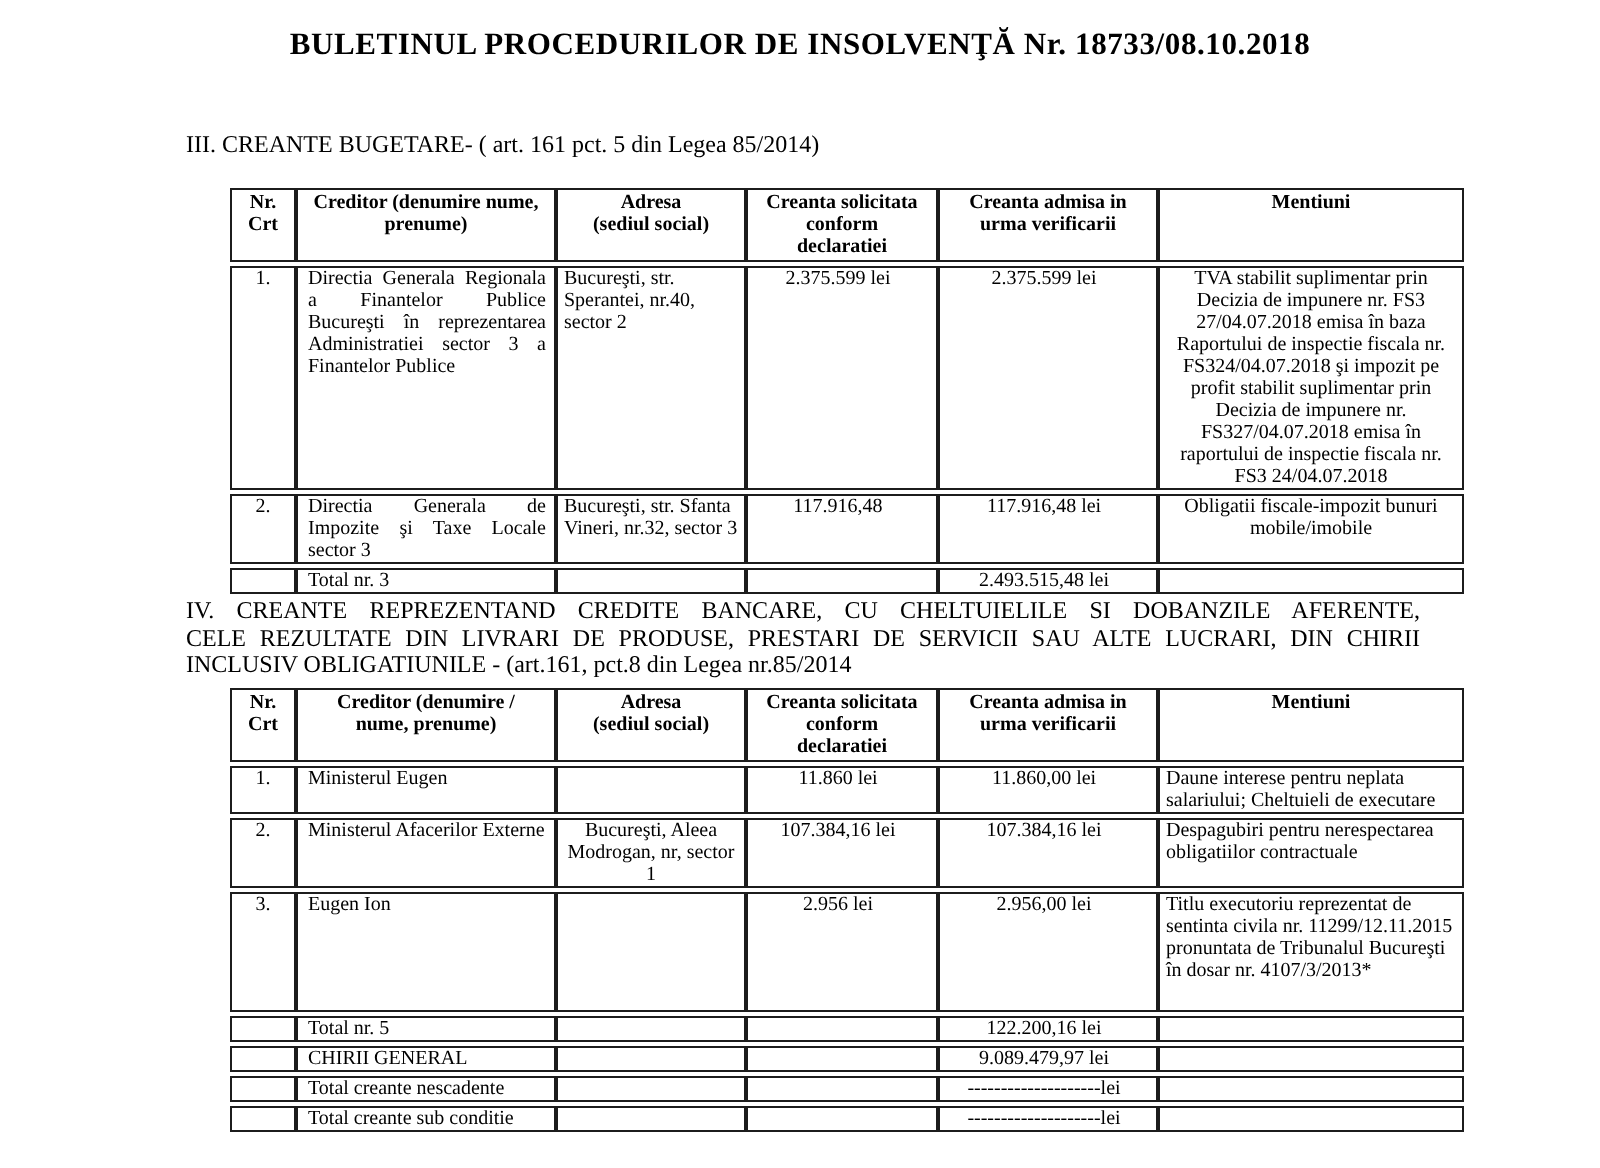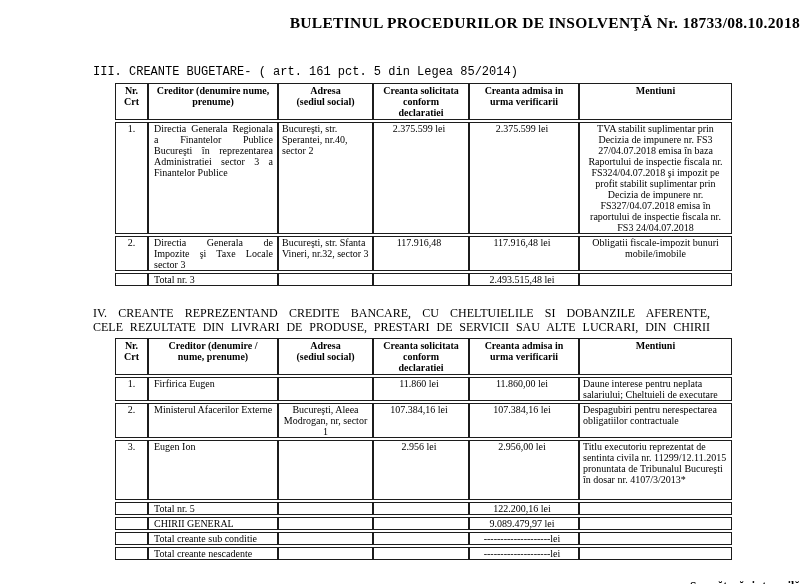--- a/index.html
+++ b/index.html
@@ -2,26 +2,26 @@
 <html><head>
 <meta charset="utf-8">
 <style>
   html,body { margin:0; padding:0; background:#ffffff; }
   .page {
     position:relative; width:800px; height:584px; overflow:hidden;
     background:#ffffff; color:#000;
     font-family:"Liberation Serif", "DejaVu Serif", serif;
   }
   .title {
-    margin-top:14px; text-align:right; font-weight:bold;
+    margin-top:14px; text-align:center; font-weight:bold;
     font-size:15.5px; letter-spacing:0.3px;
   }
   .section-heading { width:617px; margin-left:93px; font-size:12px; }
-  .s3 { margin-top:33px; margin-bottom:2px;font-family:Liberation Mono, monospace; }
-  .s4 { margin-top:19px; margin-bottom:1px; }
+  .s3 { margin-top:33px; margin-bottom:12px; }
+  .s4 { margin-top:0; margin-bottom:1px; }
   .hline { display:block; line-height:13.5px; }
   .hline.jl { text-align:justify; text-align-last:justify; }
   .hline.nl { text-align:left; }
 
   table.bpi {
     width:617px; margin-left:93px; margin-top:2px;
     border-collapse:separate; border-spacing:0 2px;
     table-layout:fixed; font-size:10px; line-height:11px;padding-left:22px;
   }
   table.bpi th, table.bpi td {
@@ -96,20 +96,21 @@
       <td></td>
       <td class="c-amount">2.493.515,48 lei</td>
       <td></td>
     </tr>
   </tbody>
     </table>
 
   <div class="section-heading s4">
     <span class="hline jl">IV. CREANTE REPREZENTAND CREDITE BANCARE, CU CHELTUIELILE SI DOBANZILE AFERENTE,</span>
     <span class="hline jl">CELE REZULTATE DIN LIVRARI DE PRODUSE, PRESTARI DE SERVICII SAU ALTE LUCRARI, DIN CHIRII</span>
+    <span class="hline nl">INCLUSIV OBLIGATIUNILE - (art.161, pct.8 din Legea nr.85/2014</span>
   </div>
 
   <table class="bpi">
     <colgroup>
       <col style="width:33px">
         <col style="width:130px">
         <col style="width:95px">
       <col style="width:96px">
         <col style="width:110px">
         <col style="width:153px">
@@ -124,21 +125,21 @@
 (sediul social)</th>
       <th>Creanta solicitata
 conform
 declaratiei</th>
       <th>Creanta admisa in
 urma verificarii</th>
       <th>Mentiuni</th>
     </tr>
     <tr>
       <td class="c-nr">1.</td>
-      <td class="c-creditor">Firfirica Eugen</td>
+      <td class="c-creditor">Ministerul Eugen</td>
       <td class="cent"></td>
       <td class="c-amount">11.860 lei</td>
       <td class="c-amount">11.860,00 lei</td>
       <td>Daune interese pentru neplata salariului; Cheltuieli de executare</td>
     </tr>
     <tr>
       <td class="c-nr">2.</td>
       <td class="c-creditor">Ministerul Afacerilor Externe</td>
       <td class="cent">Bucureşti, Aleea Modrogan, nr, sector 1</td>
       <td class="c-amount">107.384,16 lei</td>
@@ -164,29 +165,29 @@
     <tr>
       <td></td>
       <td class="c-creditor">CHIRII GENERAL</td>
       <td></td>
       <td></td>
       <td class="c-amount">9.089.479,97 lei</td>
       <td></td>
     </tr>
     <tr>
       <td></td>
-      <td class="c-creditor">Total creante sub conditie</td>
+      <td class="c-creditor">Total creante nescadente</td>
       <td></td>
       <td></td>
       <td class="c-amount">--------------------lei</td>
       <td></td>
     </tr>
     <tr>
       <td></td>
-      <td class="c-creditor">Total creante nescadente</td>
+      <td class="c-creditor">Total creante sub conditie</td>
       <td></td>
       <td></td>
       <td class="c-amount">--------------------lei</td>
       <td></td>
     </tr>
   </tbody>
     </table>
 
   <div class="footer">Semnătură şi ştampilă</div>
 

